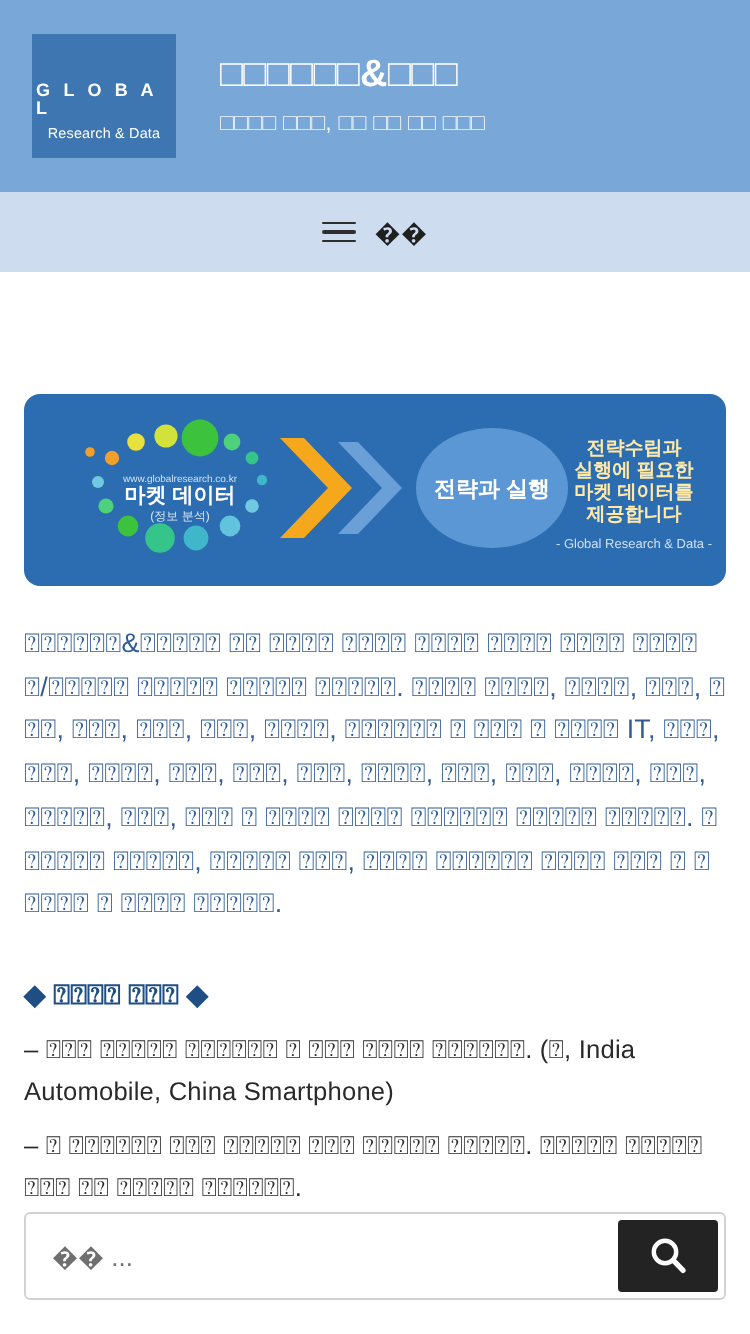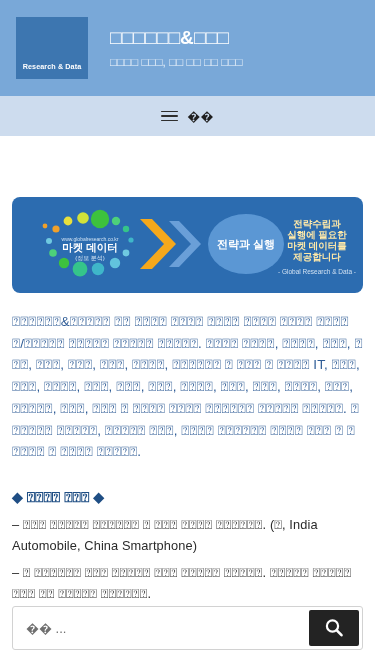--- a/index.html
+++ b/index.html
@@ -35,21 +35,21 @@
     color: #ffffff;
     font-size: 9px;
     font-weight: bold;
     letter-spacing: 2.1px;
     line-height: 1;
     padding-left: 2px;
   }
   .logo-sub {
     color: #ffffff;
     font-size: 7.2px;
-    font-weight: bold;
+    font-weight: normal;
     line-height: 1;
     margin-top: 4px;
     letter-spacing: 0.1px;
   }
   .header-text {
     margin-left: 22px;
     display: flex;
     flex-direction: column;
     justify-content: center;
   }
@@ -178,20 +178,21 @@
     align-items: center;
     justify-content: center;
     cursor: pointer;
   }
 </style>
 </head>
 <body>
 
 <header class="site-header">
   <div class="logo-box">
+    <div class="logo-main">G L O B A L</div>
     <div class="logo-sub">Research &amp; Data</div>
   </div>
   <div class="header-text">
     <div class="site-title">□□□□□□&amp;□□□</div>
     <div class="site-tagline">□□□□ □□□, □□ □□ □□ □□□</div>
   </div>
 </header>
 
 <nav class="site-nav">
   <span class="hamburger">

